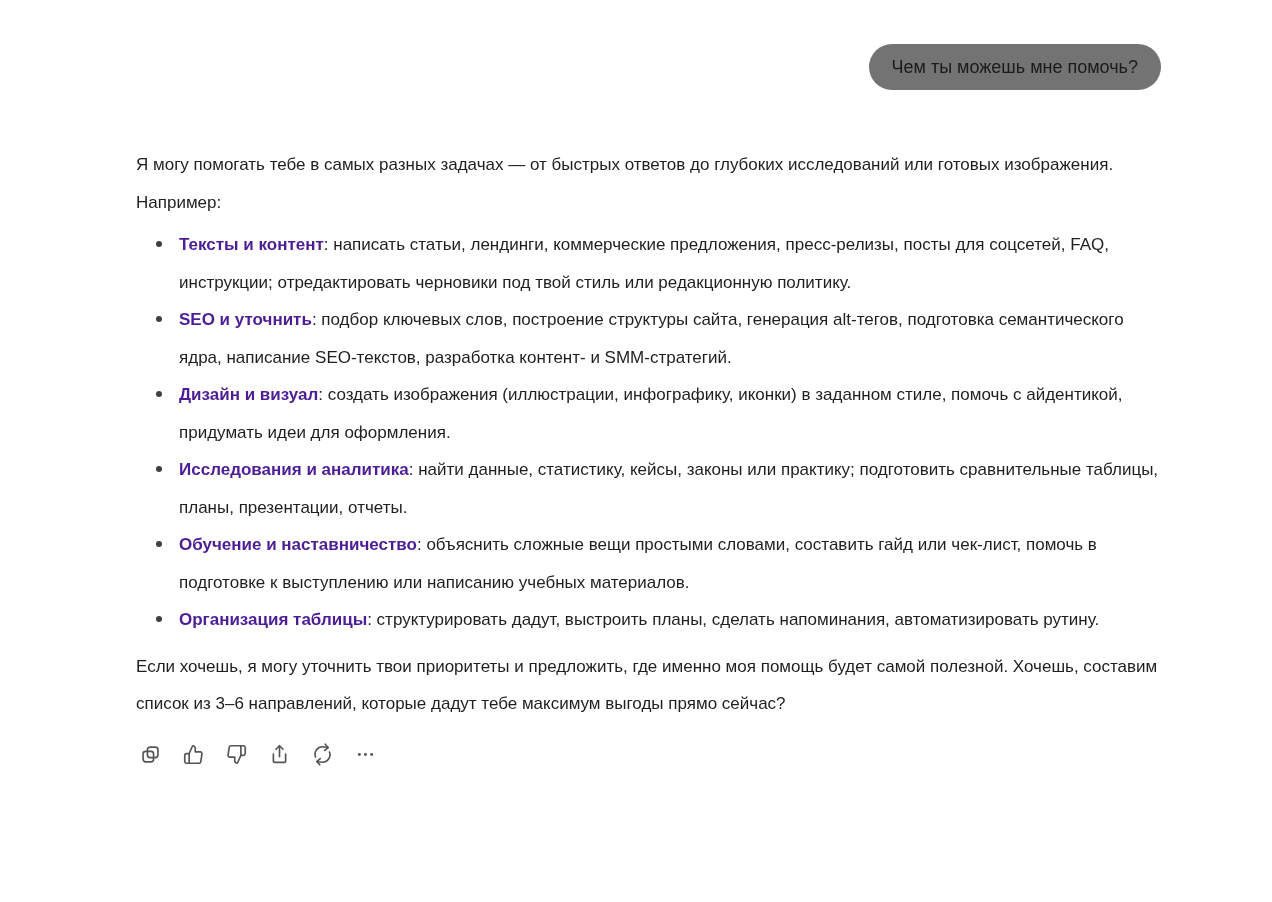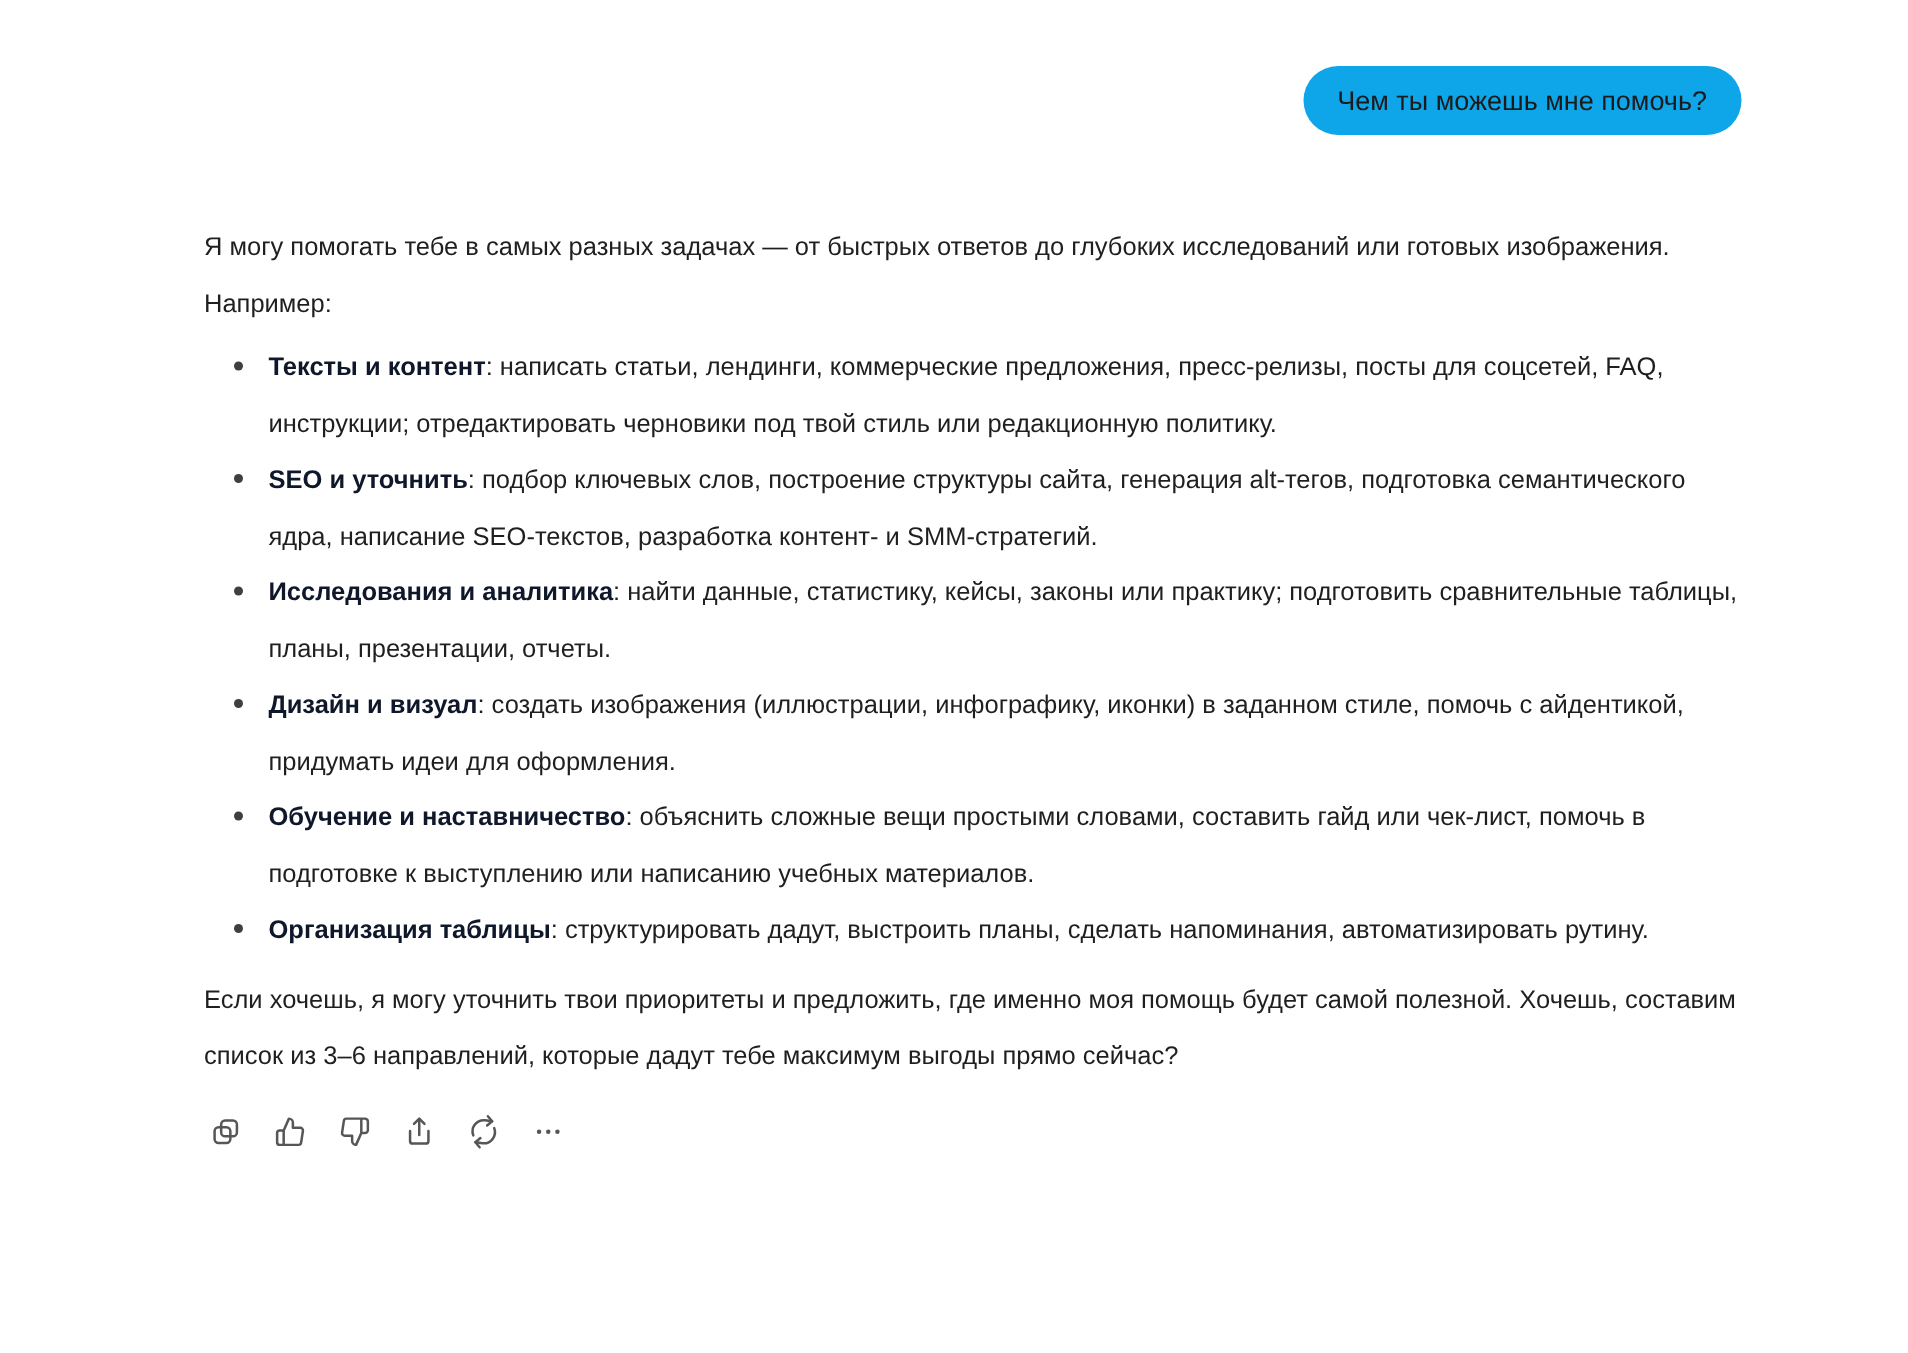--- a/index.html
+++ b/index.html
@@ -10,37 +10,37 @@
     -webkit-font-smoothing:antialiased;
   }
   .conversation {
     width:1025px;
     margin-left:136px;
     padding-top:44px;
   }
   
   .user-row { display:flex; justify-content:flex-end; }
   .user-bubble {
-    background:#0ea5e9;
+    background:#737373;
     border-radius:24px;
     padding:11px 23px;
     font-size:18px;
     line-height:24px;
     color:#1b1b1b;
     max-width:80%;
   }
   
   .assistant {
     margin-top:56px;
     font-size:17px;
     line-height:37.5px;
     color:#1f1f1f;
   }
   .assistant p { margin:0; }
-  .assistant strong { font-weight:700; color:#0f172a; }
+  .assistant strong { font-weight:700; color:#4c1d95; }
   ul.bullets {
     list-style:none;
     margin:5px 0 9px 0;
     padding-left:43px;
   }
   ul.bullets li { position:relative; }
   ul.bullets li::before {
     content:"";
     position:absolute;
     left:-23px;
@@ -82,22 +82,22 @@
   <div class="user-row">
     <div class="user-bubble">Чем ты можешь мне помочь?</div>
   </div>
 
   <div class="assistant">
     <p>Я могу помогать тебе в самых разных задачах — от быстрых ответов до глубоких исследований или готовых изображения. Например:</p>
 
     <ul class="bullets">
       <li><strong>Тексты и контент</strong><span>: написать статьи, лендинги, коммерческие предложения, пресс-релизы, посты для соцсетей, FAQ, инструкции; отредактировать черновики под твой стиль или редакционную политику.</span></li>
       <li><strong>SEO и уточнить</strong><span>: подбор ключевых слов, построение структуры сайта, генерация alt-тегов, подготовка семантического ядра, написание SEO-текстов, разработка контент- и SMM-стратегий.</span></li>
+      <li><strong>Дизайн и визуал</strong><span>: создать изображения (иллюстрации, инфографику, иконки) в заданном стиле, помочь с айдентикой, придумать идеи для оформления.</span></li>
       <li><strong>Исследования и аналитика</strong><span>: найти данные, статистику, кейсы, законы или практику; подготовить сравнительные таблицы, планы, презентации, отчеты.</span></li>
-      <li><strong>Дизайн и визуал</strong><span>: создать изображения (иллюстрации, инфографику, иконки) в заданном стиле, помочь с айдентикой, придумать идеи для оформления.</span></li>
       <li><strong>Обучение и наставничество</strong><span>: объяснить сложные вещи простыми словами, составить гайд или чек-лист, помочь в подготовке к выступлению или написанию учебных материалов.</span></li>
       <li><strong>Организация таблицы</strong><span>: структурировать дадут, выстроить планы, сделать напоминания, автоматизировать рутину.</span></li>
     </ul>
 
     <p>Если хочешь, я могу уточнить твои приоритеты и предложить, где именно моя помощь будет самой полезной. Хочешь, составим список из 3–6 направлений, которые дадут тебе максимум выгоды прямо сейчас?</p>
 
     <div class="actions">
 
       <button class="action-btn">
         <span style="display:flex;">

